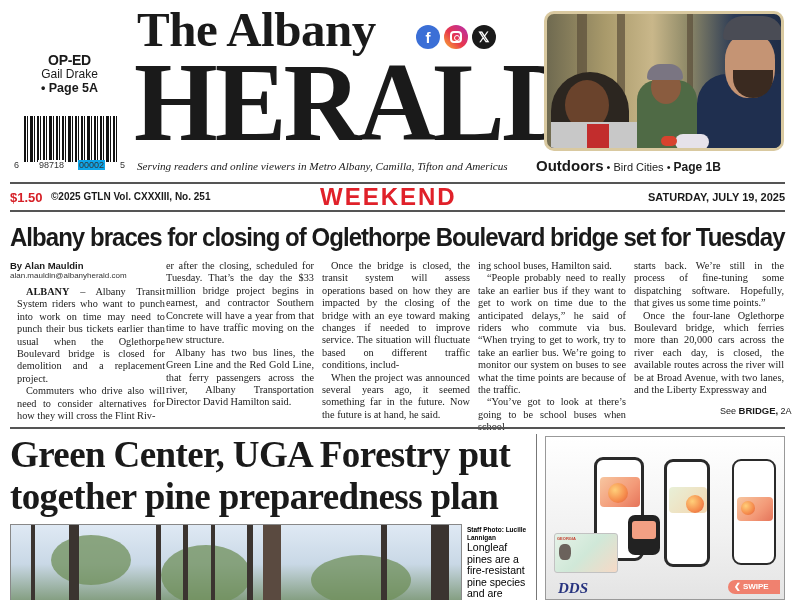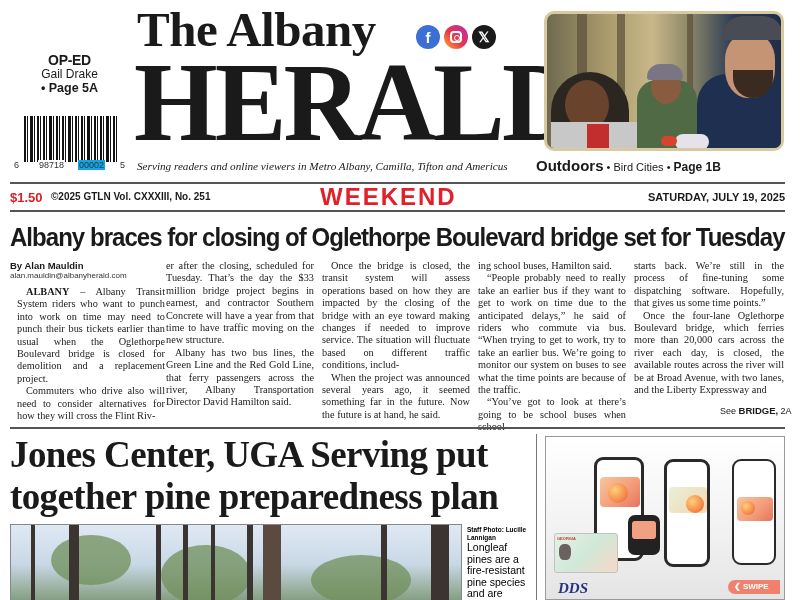--- a/index.html
+++ b/index.html
@@ -198,21 +198,21 @@
 <div class="col c5">
   <p class="noind">starts back. We’re still in the process of fine-tuning some dispatching software. Hopefully, that gives us some time points.”</p>
   <p>Once the four-lane Oglethorpe Boulevard bridge, which ferries more than 20,000 cars across the river each day, is closed, the available routes across the river will be at Broad Avenue, with two lanes, and the Liberty Expressway and</p>
 </div>
 <div class="jump">
   <span>See </span><b>BRIDGE,</b><span> 2A</span>
 </div>
 
 <div class="rule" style="top:427px;height:2px;"></div>
 
-<div class="headline2">Jones Center, UGA Serving put together pine preparedness plan</div>
+<div class="headline2">Green Center, UGA Forestry put together pine preparedness plan</div>
 <div class="photo2">
   <div class="leaf" style="left:40px;top:10px;width:80px;height:50px;"></div>
   <div class="leaf" style="left:150px;top:20px;width:90px;height:60px;"></div>
   <div class="leaf" style="left:300px;top:30px;width:100px;height:50px;"></div>
   <div class="trunk" style="left:20px;width:4px;"></div>
   <div class="trunk" style="left:58px;width:10px;"></div>
   <div class="trunk" style="left:145px;width:5px;"></div>
   <div class="trunk" style="left:172px;width:5px;"></div>
   <div class="trunk" style="left:200px;width:4px;"></div>
   <div class="trunk" style="left:236px;width:6px;"></div>

